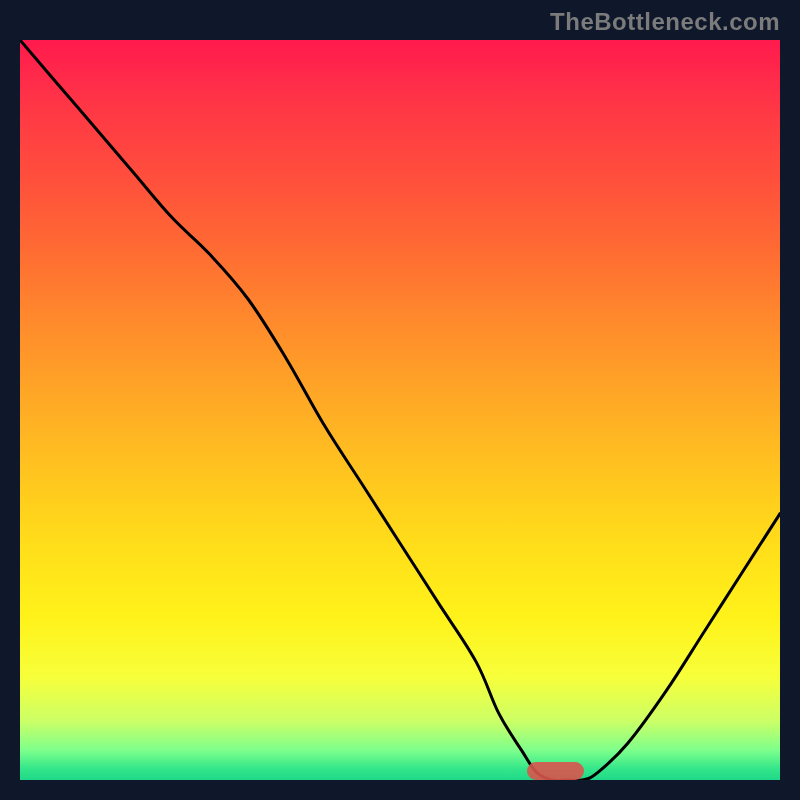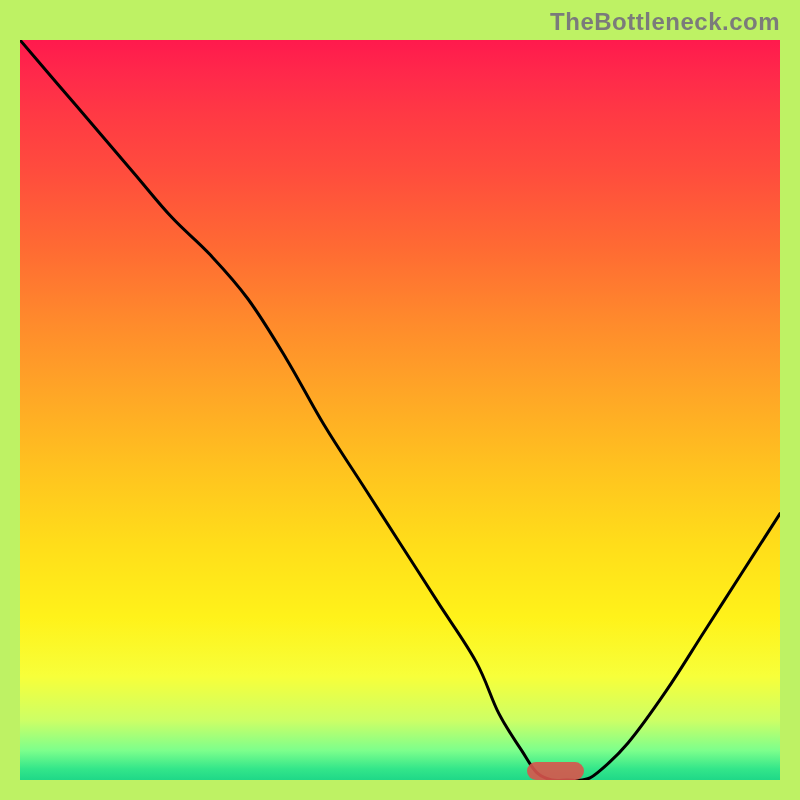--- a/index.html
+++ b/index.html
@@ -9,21 +9,21 @@
     height: 800px;
     background: #000;
     overflow: hidden;
   }
   .frame {
     position: absolute;
     left: 0;
     top: 0;
     width: 800px;
     height: 800px;
-    background: #bef264;
+    background: #0f172a;
   }
   .plot-area {
     position: absolute;
     left: 20px;
     top: 40px;
     width: 760px;
     height: 740px;
     overflow: hidden;
   }
   .gradient {

